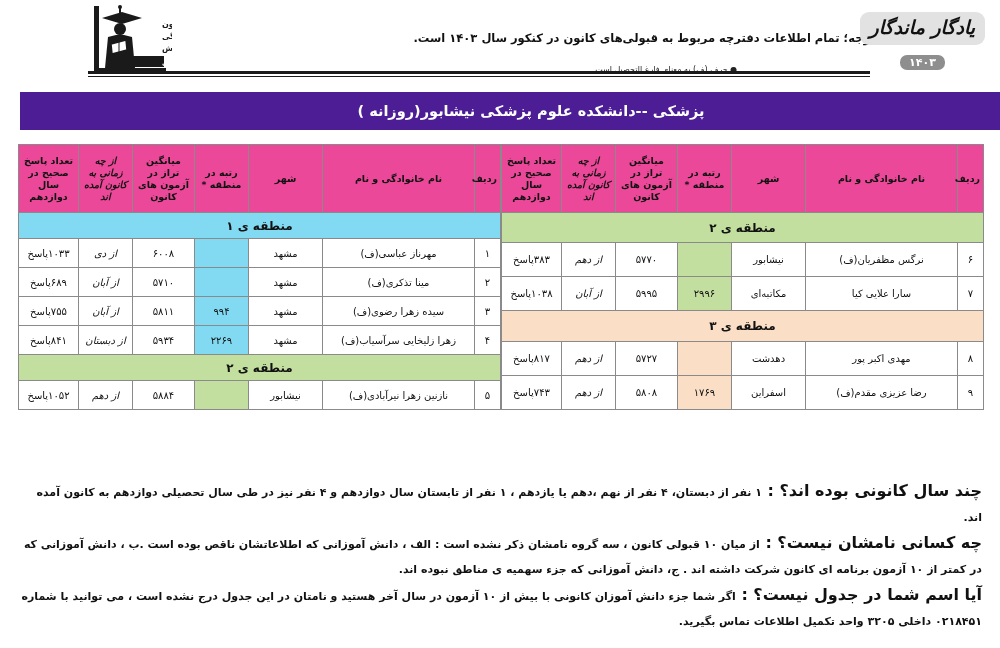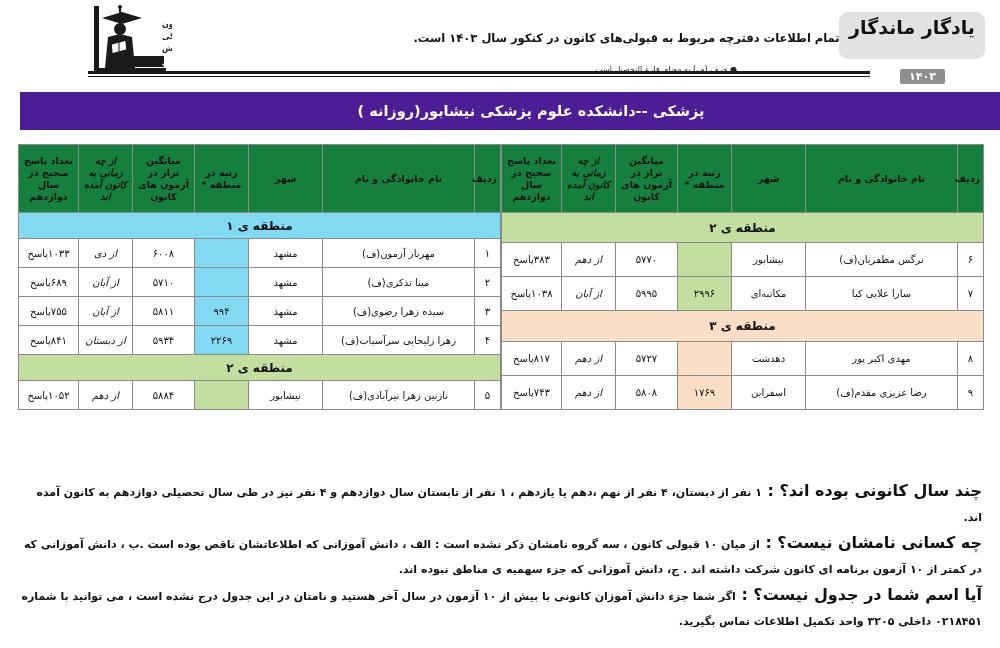--- a/index.html
+++ b/index.html
@@ -60,34 +60,35 @@
     right: 15px;
     top: 12px;
     width: 125px;
     height: 62px;
     text-align: center;
   }
   .logo-right .brand-pill {
     display: inline-block;
     background: #e2e2e2;
     border-radius: 9px;
-    padding: 3px 10px 20px 10px;
+    padding: 3px 10px 6px 10px;
     font-size: 19px;
     font-weight: bold;
+    font-style: italic;
     color: #111;
     line-height: 24px;
     white-space: nowrap;
   }
   .logo-right .brand-year {
     display: inline-block;
     background: #8e8e8e;
     color: #ffffff;
     font-size: 11px;
     font-weight: bold;
-    border-radius: 2px;
+    border-radius: 7px;
     padding: 1px 9px;
     margin-top: 10px;
     letter-spacing: 1px;
   }
 
   .header-rule {
     position: absolute;
     left: 88px;
     right: 130px;
     top: 71px;
@@ -144,21 +145,21 @@
     border: 1px solid #8a8a8a;
     font-size: 10px;
     text-align: center;
     vertical-align: middle;
     padding: 2px 3px;
     background: #ffffff;
     height: 29px;
     box-sizing: border-box;
   }
   table.rep thead th {
-    background: #15803d;
+    background: #ec4899;
     font-weight: bold;
     font-size: 9.5px;
     line-height: 12px;
     height: 68px;
     color: #111;
   }
   
   .c-radif  { width: 26px; }
   .c-name   { width: 152px; }
   .c-city   { width: 74px; }
@@ -271,21 +272,21 @@
         <th class="c-since">از چه زمانی به کانون آمده اند</th>
         <th class="c-ans">تعداد پاسخ صحیح در سال دوازدهم</th>
       </tr>
     </thead>
     <tbody>
         <tr class="region-row region-blue">
           <td colspan="7">منطقه ی ۱</td>
         </tr>
         <tr>
           <td class="c-radif">۱</td>
-          <td class="c-name name-cell">مهرناز آزمون(ف)</td>
+          <td class="c-name name-cell">مهرناز عباسی(ف)</td>
           <td class="c-city">مشهد</td>
           <td class="c-rank rank-blue"></td>
           <td class="c-tarz">۶۰۰۸</td>
           <td class="c-since">از دی</td>
           <td class="c-ans">۱۰۳۳پاسخ</td>
         </tr>
         <tr>
           <td class="c-radif">۲</td>
           <td class="c-name name-cell">مینا تذکری(ف)</td>
           <td class="c-city">مشهد</td>

